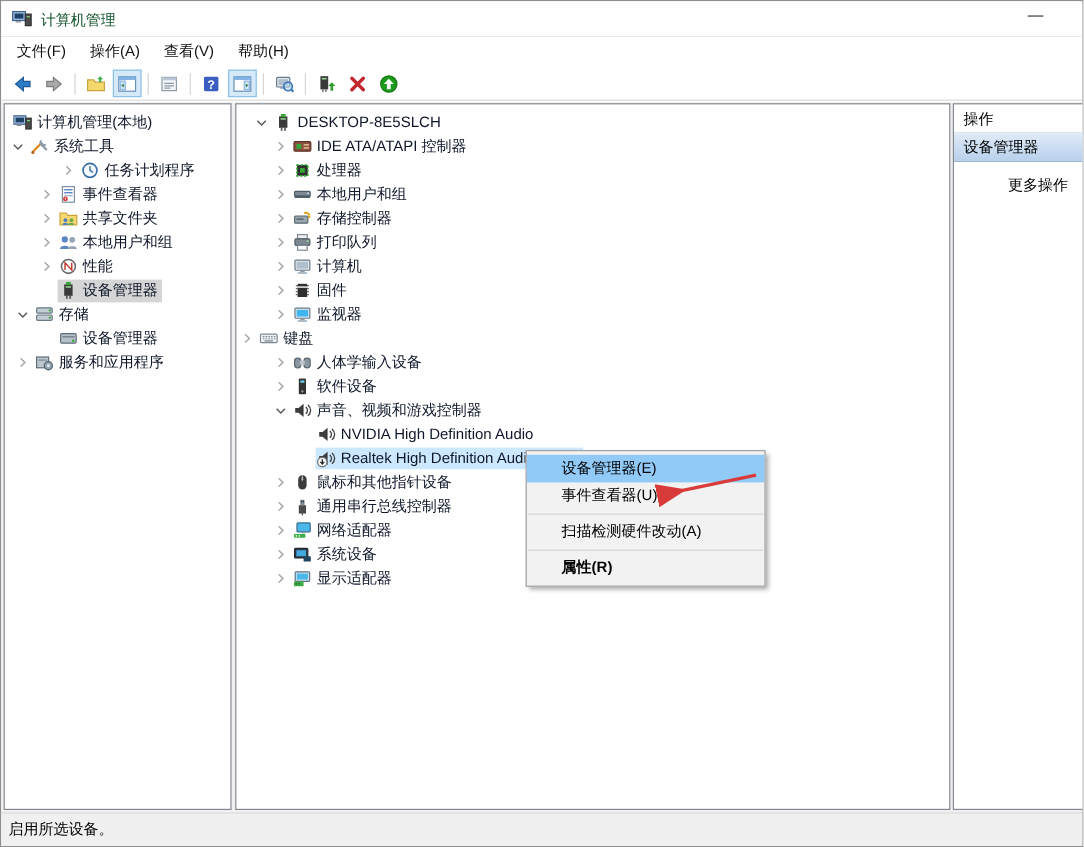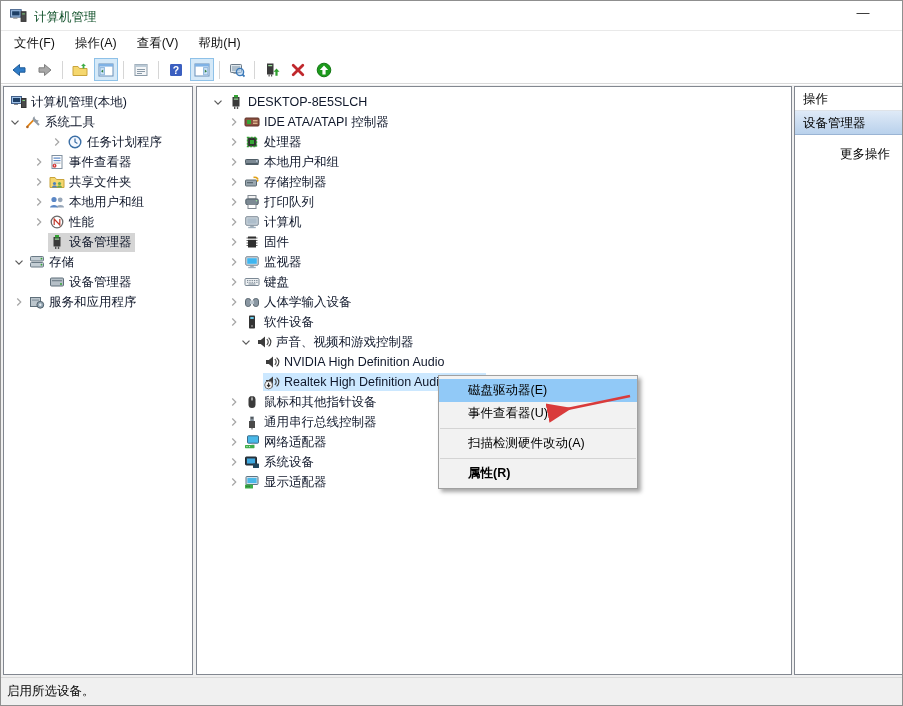--- a/index.html
+++ b/index.html
@@ -504,21 +504,21 @@
                 <svg width="16" height="16" viewBox="0 0 16 16">
                   <rect x="1.8" y="2.8" width="12.4" height="8.4" rx="0.8" fill="#dfe7ec" stroke="#6b7a88"></rect>
                   <rect x="3.2" y="4.2" width="9.6" height="5.6" fill="#3fb6f0"></rect>
                   <rect x="6.2" y="11.2" width="3.6" height="1.6" fill="#8b9aa6"></rect>
                   <rect x="4.2" y="12.8" width="7.6" height="1.4" fill="#9fb0bd"></rect>
                 </svg>
               </span>
               <span class="tree-label">监视器</span>
             </span>
           </div>
-          <div class="tree-row" style="padding-left:28px">
+          <div class="tree-row" style="">
             <span class="chev">
               <svg width="14" height="16" viewBox="0 0 16 16">
                 <path d="M6 4 L10 8 L6 12" stroke="#a6a6a6" stroke-width="1.4" fill="none"></path>
               </svg>
             </span>
             <span class="row-sel">
               <span class="icon">
                 <svg width="16" height="16" viewBox="0 0 16 16">
                   <rect x="1" y="4.5" width="14" height="7" rx="1" fill="#eef1f3" stroke="#7b8894"></rect>
                   <path d="M3 6.5h1.3M5.3 6.5h1.3M7.6 6.5h1.3M9.9 6.5h1.3M12.2 6.5h1.3 M3 8.3h1.3M5.3 8.3h1.3M7.6 8.3h1.3M9.9 8.3h1.3M12.2 8.3h1.3 M4.5 10h7" stroke="#7b8894"></path>
@@ -554,21 +554,21 @@
               <span class="icon">
                 <svg width="16" height="16" viewBox="0 0 16 16">
                   <rect x="5" y="1.5" width="6" height="13" rx="0.8" fill="#333"></rect>
                   <rect x="6.3" y="3" width="3.4" height="2" fill="#67c8e8"></rect>
                   <circle cx="8" cy="12" r="1" fill="#888"></circle>
                 </svg>
               </span>
               <span class="tree-label">软件设备</span>
             </span>
           </div>
-          <div class="tree-row" style="padding-left:40px">
+          <div class="tree-row" style="padding-left:28px">
             <span class="chev">
               <svg width="14" height="16" viewBox="0 0 16 16">
                 <path d="M4 6.5 L8 10.5 L12 6.5" stroke="#5a5a5a" stroke-width="1.4" fill="none"></path>
               </svg>
             </span>
             <span class="row-sel">
               <span class="icon">
                 <svg width="16" height="16" viewBox="0 0 16 16">
                   <path d="M2 6 h2.8 L9 2.4 v11.2 L4.8 10 H2z" fill="#3d3d3d"></path>
                   <path d="M10.8 5.2 c1.9 1.6 1.9 4 0 5.6 M12.6 3.6 c3 2.6 3 6.2 0 8.8" stroke="#3d3d3d" stroke-width="1.1" fill="none"></path>
@@ -701,21 +701,21 @@
       <div class="actions-item">设备管理器</div>
       <div class="actions-more">更多操作</div>
     </div>
   </div>
 
   <div class="statusbar">
     <span>启用所选设备。</span>
   </div>
 
   <div class="context-menu" id="context-menu">
-      <div class="cm-item hl">磁盘驱动器(E)</div>
+      <div class="cm-item hl">设备管理器(E)</div>
       <div class="cm-item">事件查看器(U)</div>
       <div class="cm-sep"></div>
       <div class="cm-item">扫描检测硬件改动(A)</div>
       <div class="cm-sep"></div>
       <div class="cm-item bold">属性(R)</div>
     </div>
 
   <svg class="annotation" viewBox="0 0 903 706">
     <defs>
       <marker id="arrowhead" markerWidth="9" markerHeight="8" refX="7" refY="4" orient="auto">

